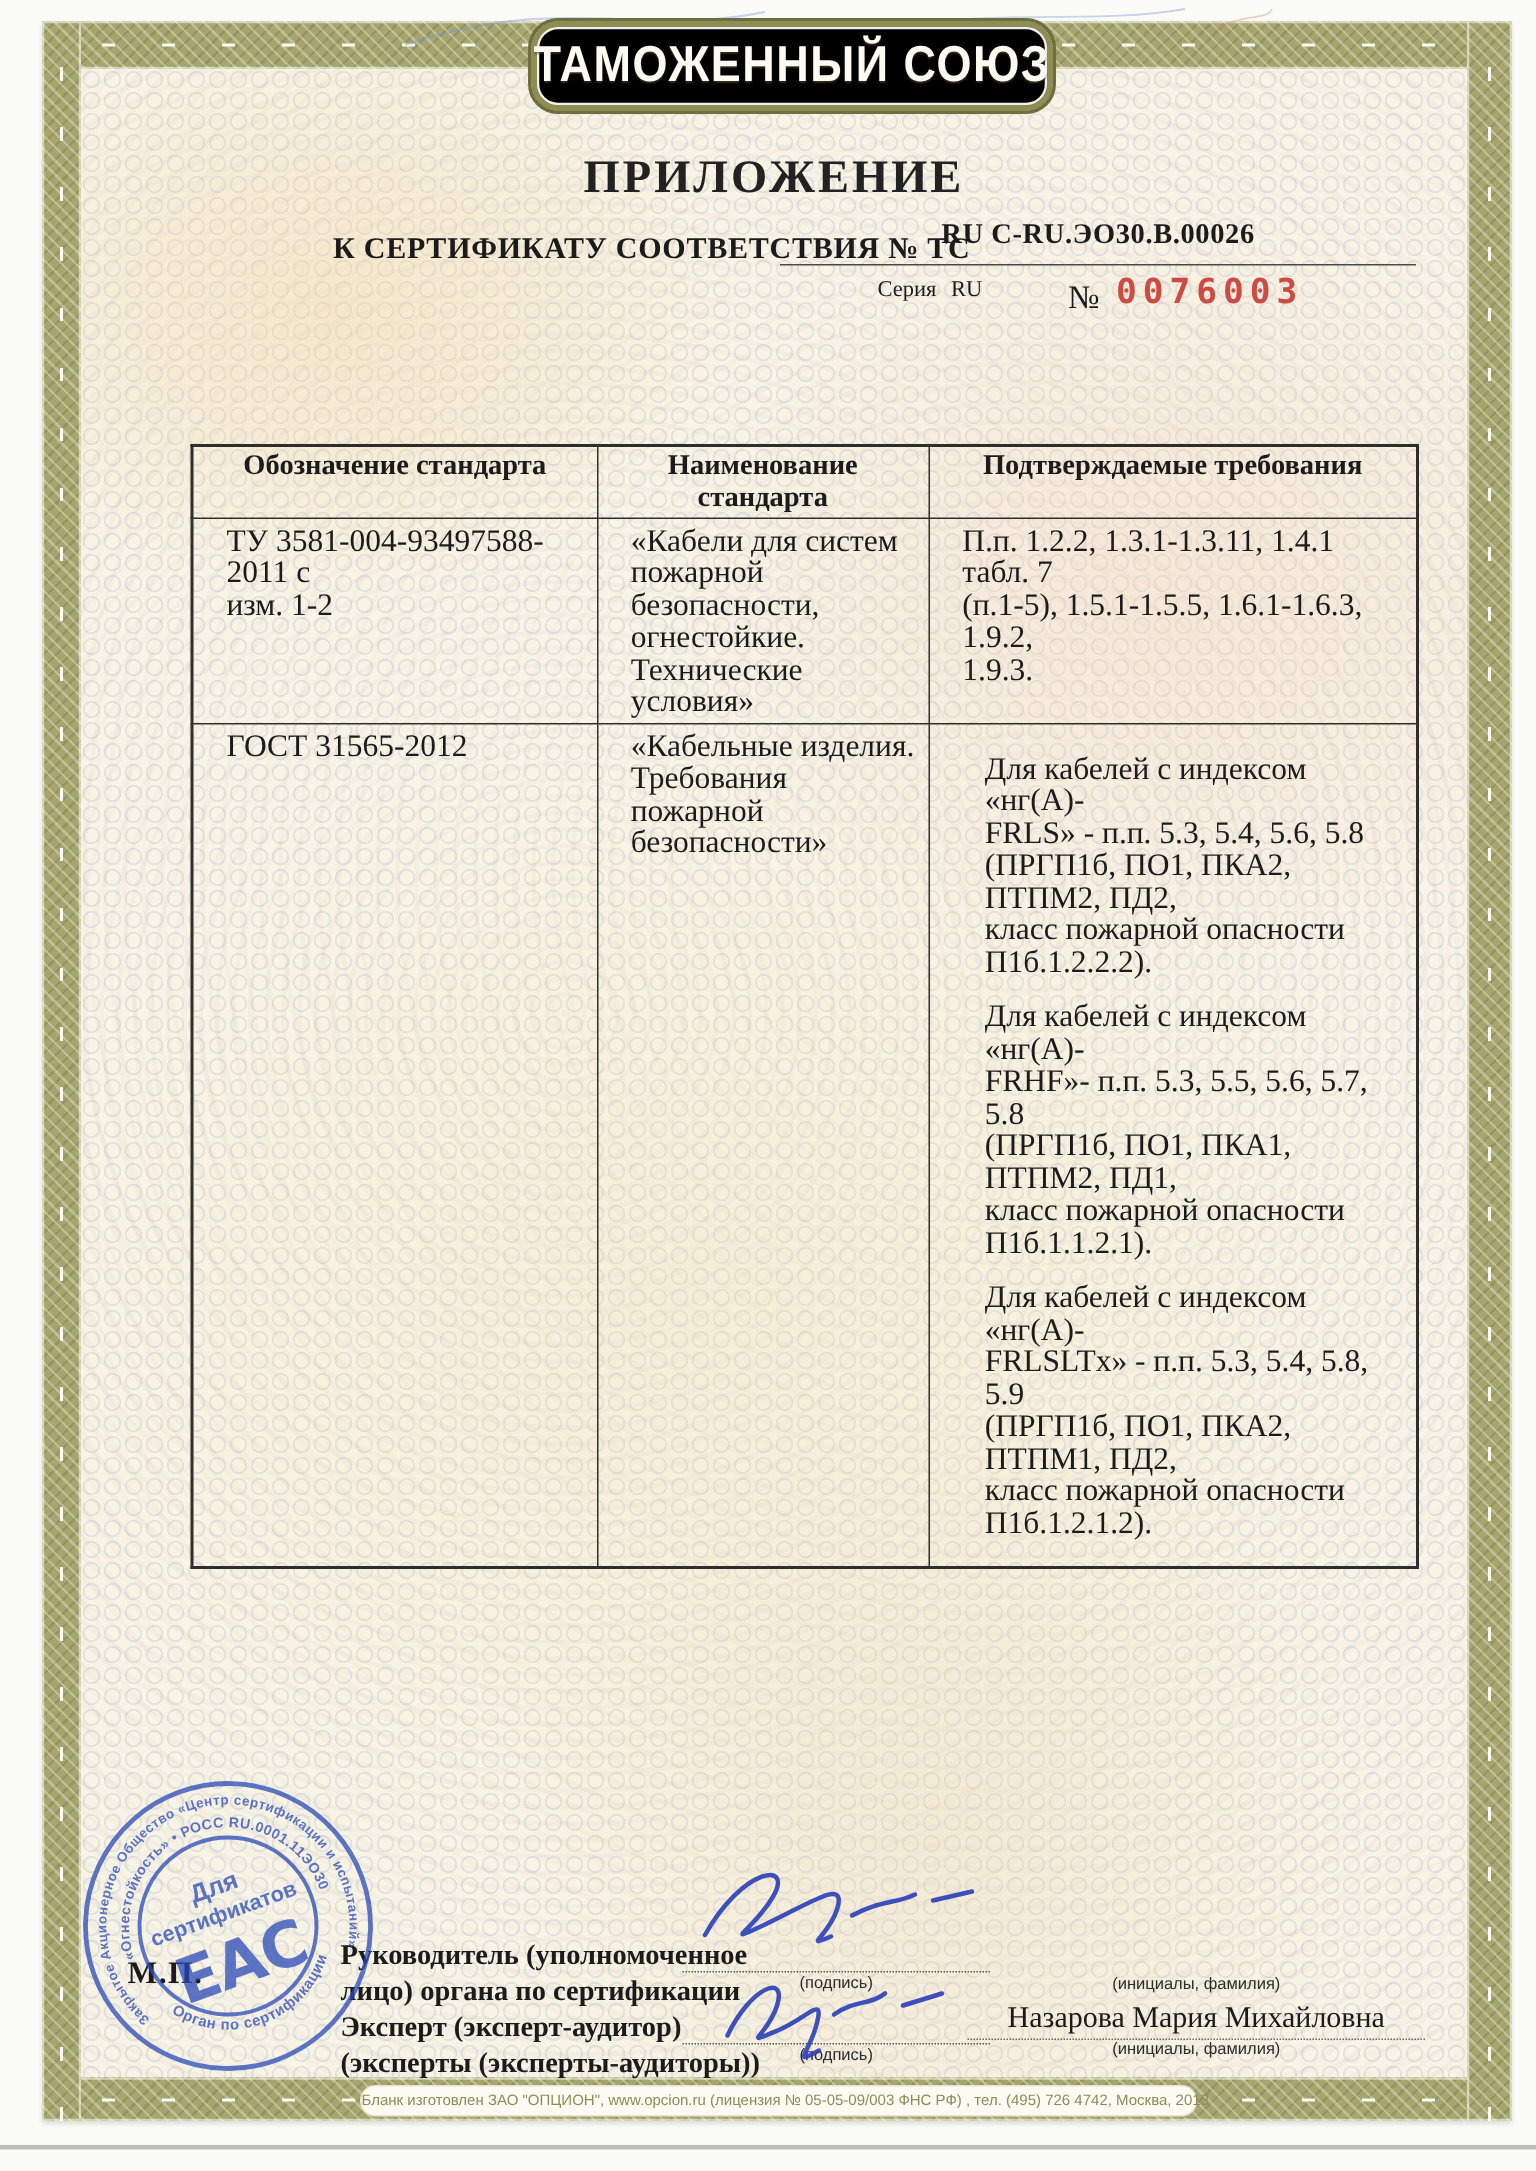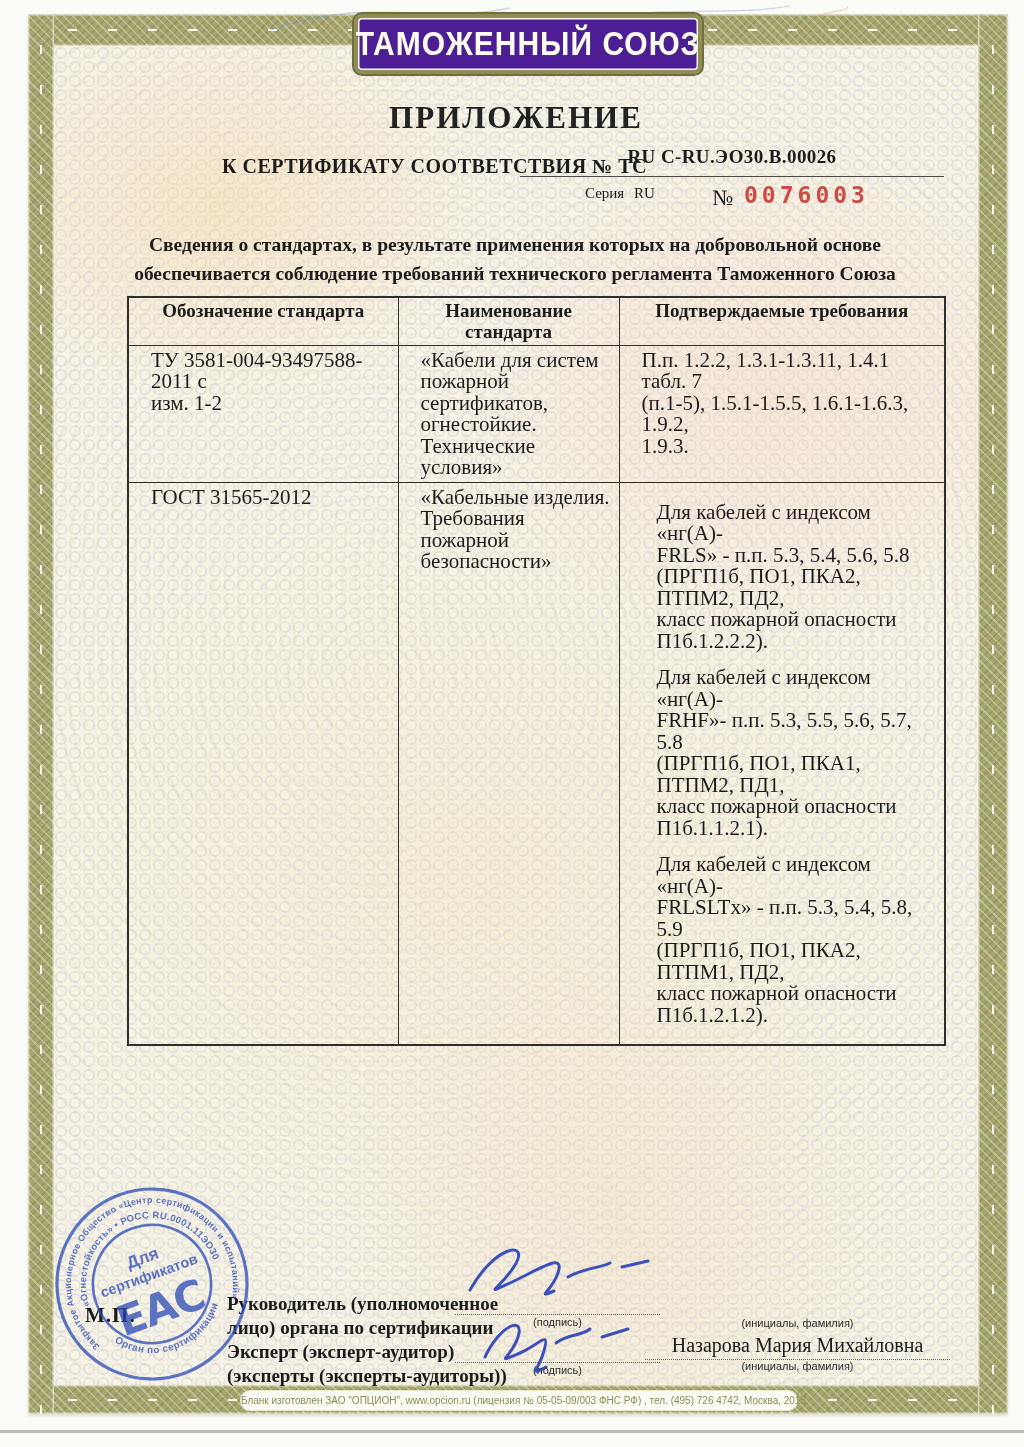--- a/index.html
+++ b/index.html
@@ -30,22 +30,22 @@
       background:repeating-linear-gradient(90deg,#fdfcf2 0 9px, transparent 9px 40px);}
   .band.v::after{content:'';position:absolute;top:0;bottom:0;left:50%;margin-left:-1px;width:2px;
       background:repeating-linear-gradient(0deg,#fdfcf2 0 9px, transparent 9px 40px);}
   .band-top{left:28px;top:14px;width:980px;height:32px;}
   .band-bottom{left:28px;top:1385px;width:980px;height:29px;}
   .band-left{left:28px;top:14px;width:26px;height:1400px;}
   .band-right{left:978px;top:14px;width:30px;height:1400px;}
   .shadow-line{position:absolute;left:0;top:1430px;width:1024px;height:3px;background:#bcbcbc;}
 
   
-  .banner{position:absolute;left:352px;top:12px;width:348px;height:60px;border-radius:10px;
-    background:#4c1d95;border:2.5px solid #6e6e3e;
+  .banner{position:absolute;left:352px;top:12px;width:348px;height:60px;border-radius:20px;
+    background:#000000;border:2.5px solid #6e6e3e;
     box-shadow:inset 0 0 0 4px #8e8e54, inset 0 0 0 5.5px rgba(255,255,252,.95);
     display:flex;align-items:center;justify-content:center;}
   .banner span{font-family:"Liberation Sans",sans-serif;font-weight:bold;font-size:30px;
     color:#fbfbf4;letter-spacing:1px;transform:scaleY(1.12);text-shadow:0 1px 1px rgba(80,80,45,.55);}
 
   
   .title{position:absolute;left:54px;top:100px;width:924px;text-align:center;margin:0;
     font-size:31px;font-weight:bold;letter-spacing:2px;color:#222;}
   .subtitle{position:absolute;left:222px;top:155px;font-size:20px;font-weight:bold;letter-spacing:.5px;}
   .cert-no{position:absolute;left:520px;top:146px;width:424px;text-align:center;
@@ -114,43 +114,41 @@
     <span>ТАМОЖЕННЫЙ СОЮЗ</span>
   </div>
 
   <h1 class="title">ПРИЛОЖЕНИЕ</h1>
   <div class="subtitle">К СЕРТИФИКАТУ СООТВЕТСТВИЯ  № ТС</div>
   <div class="cert-no">RU C-RU.ЭО30.В.00026</div>
   <div class="cert-line"></div>
   <div class="series">Серия RU</div>
   <div class="numsign">№</div>
   <div class="serial">0076003</div>
-  <div class="intro pre">Сведения о стандартах, в результате применения которых на добровольной основе
-обеспечивается соблюдение требований технического регламента Таможенного Союза</div>
 
   <table class="std">
     <colgroup>
         <col style="width:270px">
         <col style="width:221px">
         <col style="width:326px">
       </colgroup>
     <thead>
       <tr class="hdr">
         <th class="pre">Обозначение стандарта</th>
         <th class="pre">Наименование
 стандарта</th>
         <th class="pre">Подтверждаемые требования</th>
       </tr>
     </thead>
     <tbody>
       <tr class="r1">
         <td class="pre">ТУ 3581-004-93497588-2011 с
 изм. 1-2</td>
         <td class="pre">«Кабели для систем
-пожарной сертификатов,
+пожарной безопасности,
 огнестойкие.
 Технические условия»</td>
         <td class="pre">П.п. 1.2.2, 1.3.1-1.3.11, 1.4.1 табл. 7
 (п.1-5), 1.5.1-1.5.5, 1.6.1-1.6.3, 1.9.2,
 1.9.3.</td>
       </tr>
       <tr class="r2">
         <td class="pre">ГОСТ 31565-2012</td>
         <td class="pre">«Кабельные изделия.
 Требования пожарной

